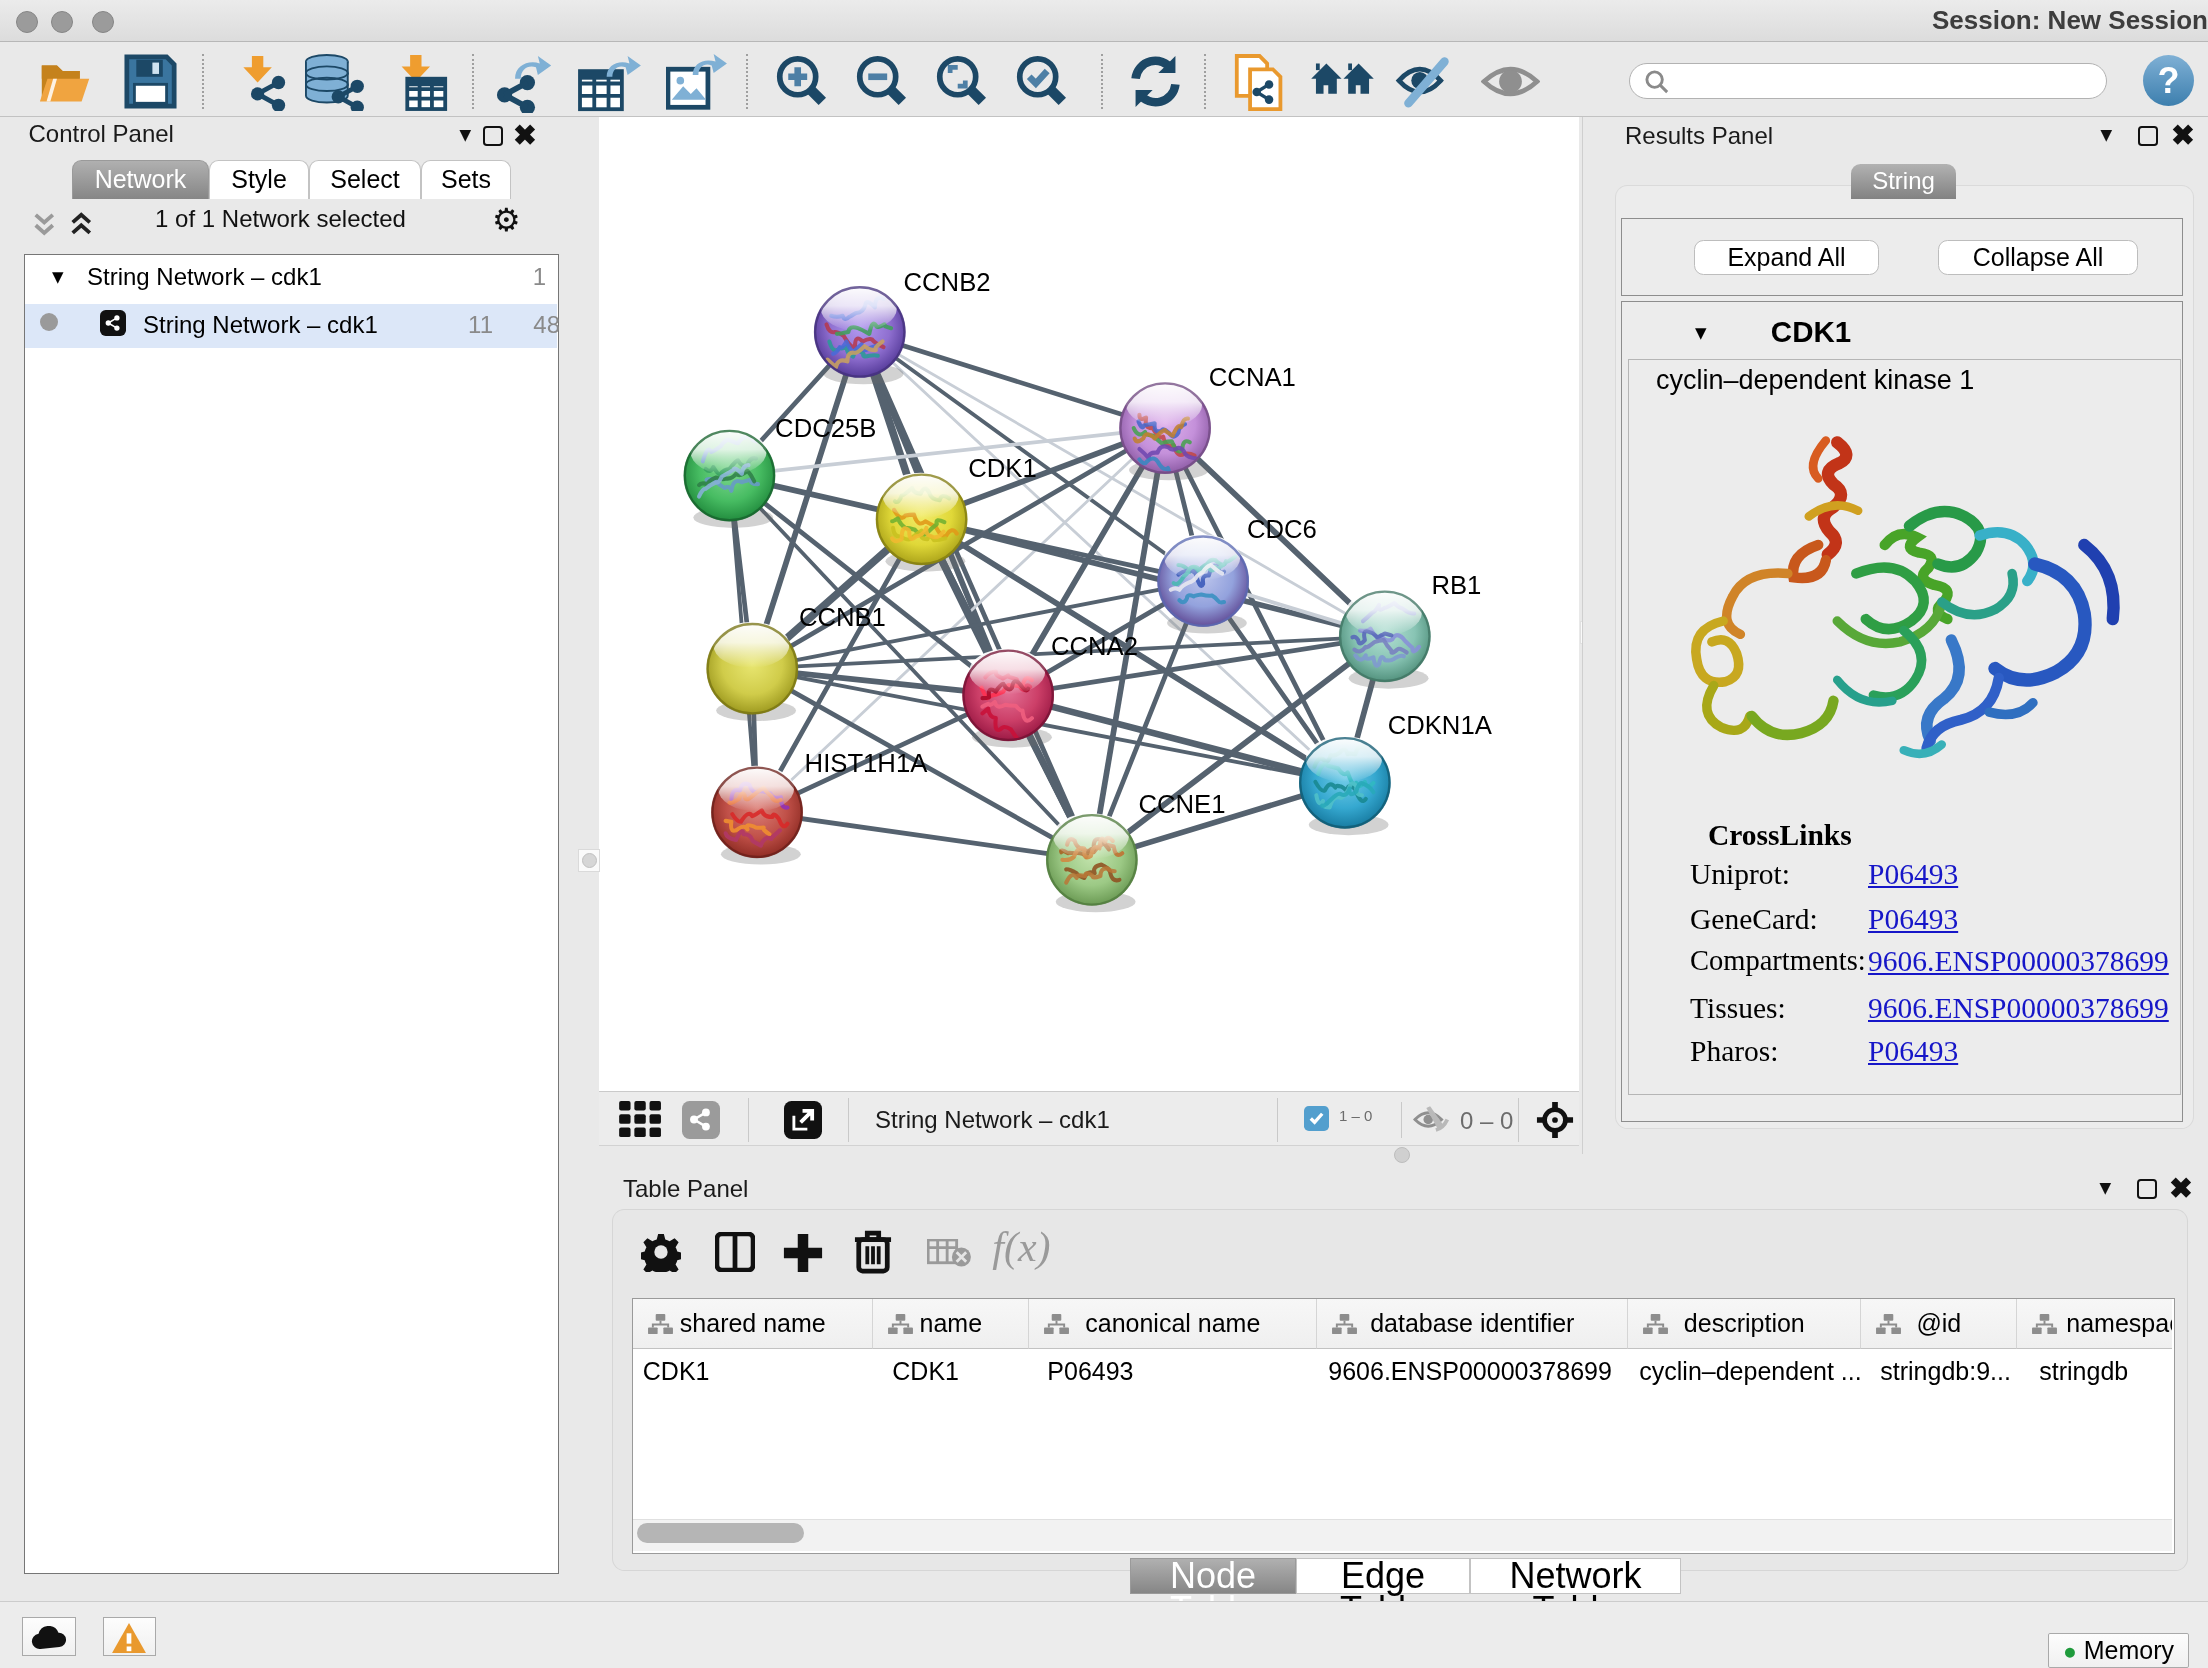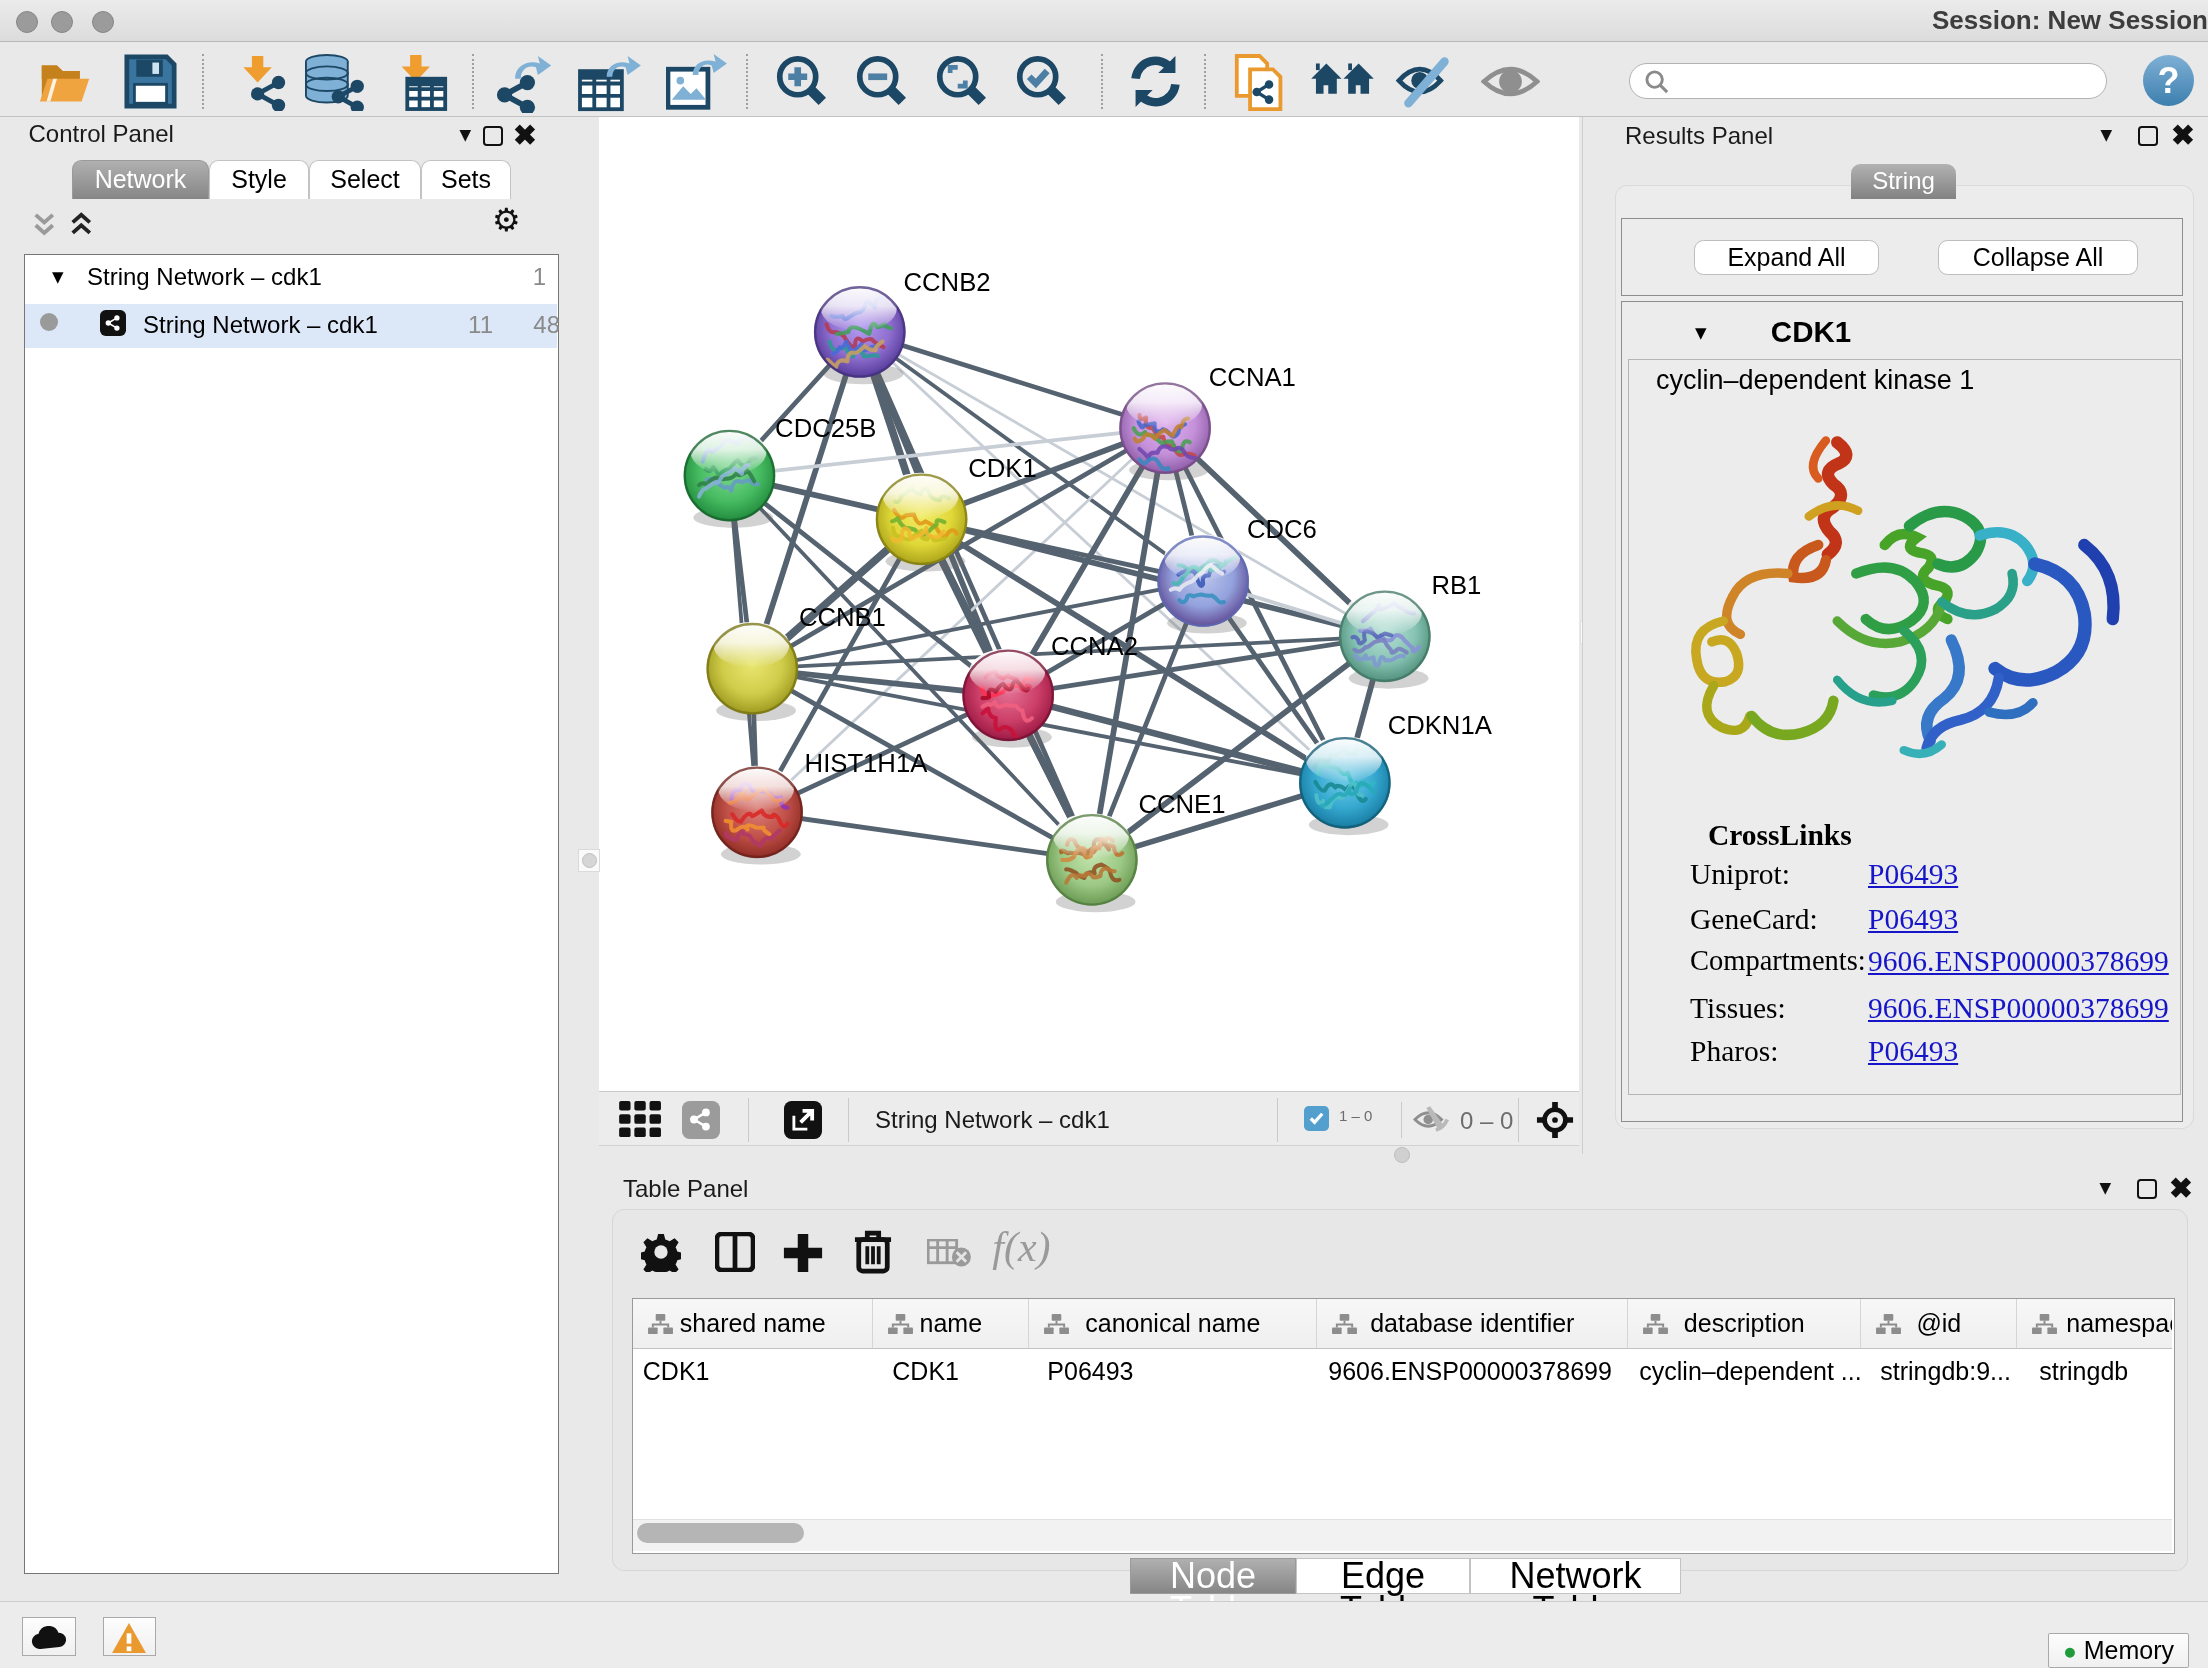--- a/index.html
+++ b/index.html
@@ -251,20 +251,21 @@
   <div class="tab" style="left:209px;top:43px;width:100px;">Style</div>
   <div class="tab" style="left:309px;top:43px;width:112px;">Select</div>
   <div class="tab" style="left:421px;top:43px;width:90px;">Sets</div>
 
   <svg class="abs" style="left:30px;top:94px;" width="28.5" height="28.5" viewBox="0 0 30 30">
     <path d="M6 4 l9 8 9 -8 M6 15 l9 8 9 -8" stroke="#9a9a9a" stroke-width="4" fill="none"></path>
   </svg>
   <svg class="abs" style="left:67px;top:94px;" width="28.5" height="28.5" viewBox="0 0 30 30">
     <path d="M6 12 l9 -8 9 8 M6 23 l9 -8 9 8" stroke="#222" stroke-width="4" fill="none"></path>
   </svg>
+  <div class="abs" style="left:0;top:88px;width:561px;text-align:center;font-size:24px;color:#111;">1 of 1 Network selected</div>
   <div class="abs" style="left:492px;top:84px;font-size:32px;color:#111;">⚙</div>
 
   <div id="treebox">
     <div id="trow2"></div>
 
     <div class="abs" style="left:27px;top:7.6px;font-size:23px;color:#000;">▾</div>
     <div class="abs" style="left:62px;top:7.6px;font-size:24px;color:#000;">String Network – cdk1</div>
     <div class="abs" style="left:0;top:7.6px;width:521px;text-align:right;font-size:24px;color:#8a8a8a;">1</div>
 
     <div class="abs" style="left:15px;top:58px;width:18px;height:18px;border-radius:50%;background:#9a9a9a;"></div>

